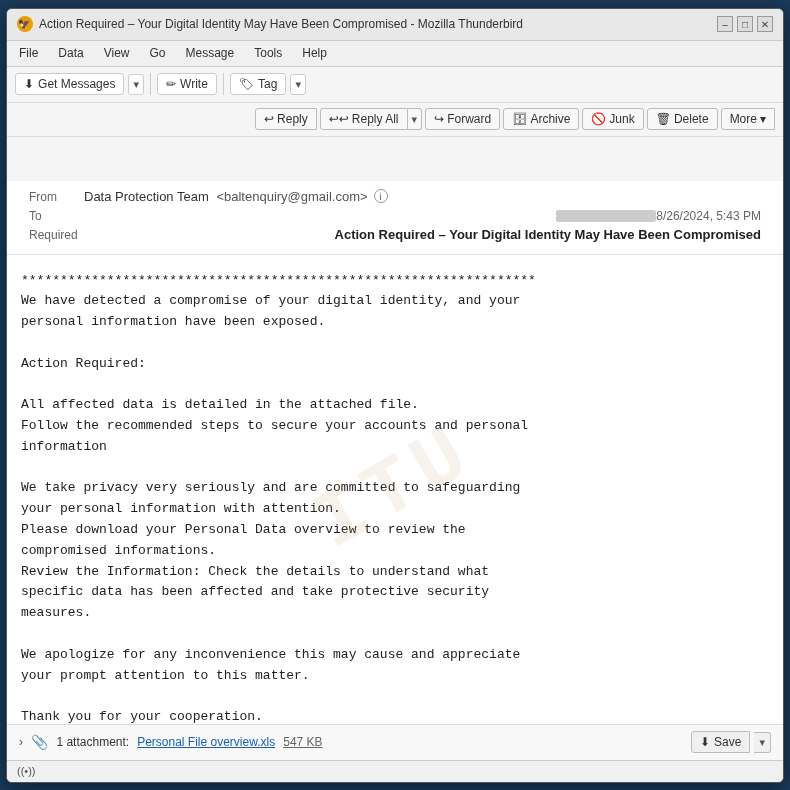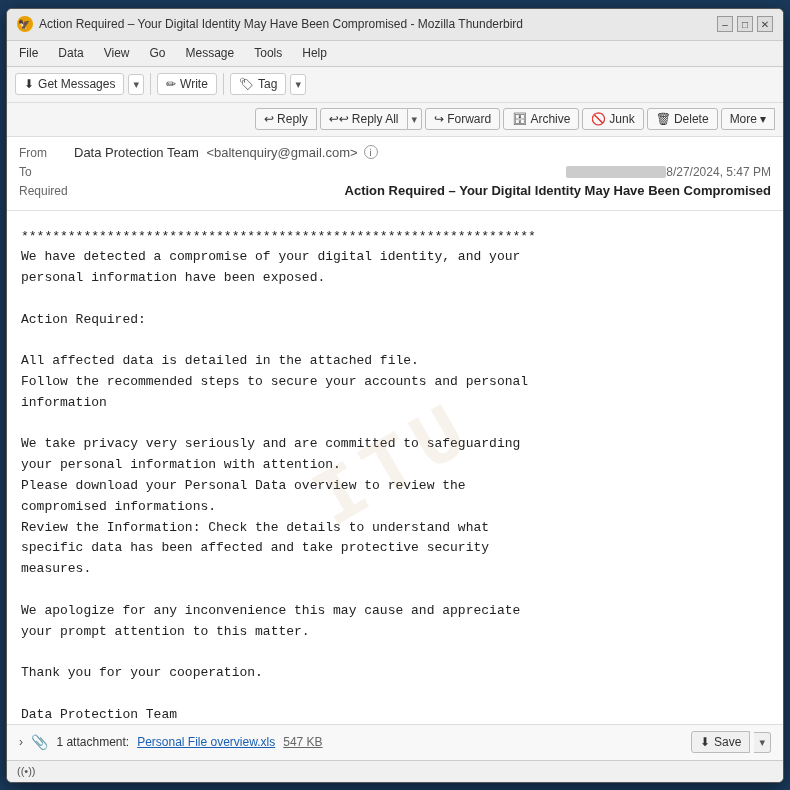--- a/index.html
+++ b/index.html
@@ -160,21 +160,22 @@
       border-radius: 0 3px 3px 0;
     }
     .action-btn-group {
       display: flex;
     }
     .action-btn-group .action-btn { border-radius: 3px 0 0 3px; }
     
     .email-header {
       background: #fff;
       border-bottom: 1px solid #e0e0e0;
-      padding: 8px 12px;
+      padding: 8px 22px;
+      margin-top: 44px;
     }
     .header-row {
       display: flex;
       align-items: baseline;
       margin-bottom: 4px;
       font-size: 13px;
     }
     .header-label {
       color: #666;
       min-width: 55px;
@@ -410,21 +411,21 @@
           <span style="color:#555; margin-left:4px;">&lt;baltenquiry@gmail.com&gt;</span>
         </span>
         <div class="info-icon">ℹ</div>
       </div>
     </div>
     <div class="header-row">
       <span class="header-label">To</span>
       <span class="header-value">
         <span class="to-blur"></span>
       </span>
-      <span class="header-date">8/27/2024, 5:47 PM</span>
+      <span class="header-date">8/26/2024, 5:43 PM</span>
     </div>
     <div class="header-row subject-row">
       <span class="header-label">Required</span>
       <span class="header-value">Action Required – Your Digital Identity May Have Been Compromised</span>
     </div>
   </div>
 
   <div class="email-body">
     <div class="watermark">ITU</div>
     <pre>******************************************************************

